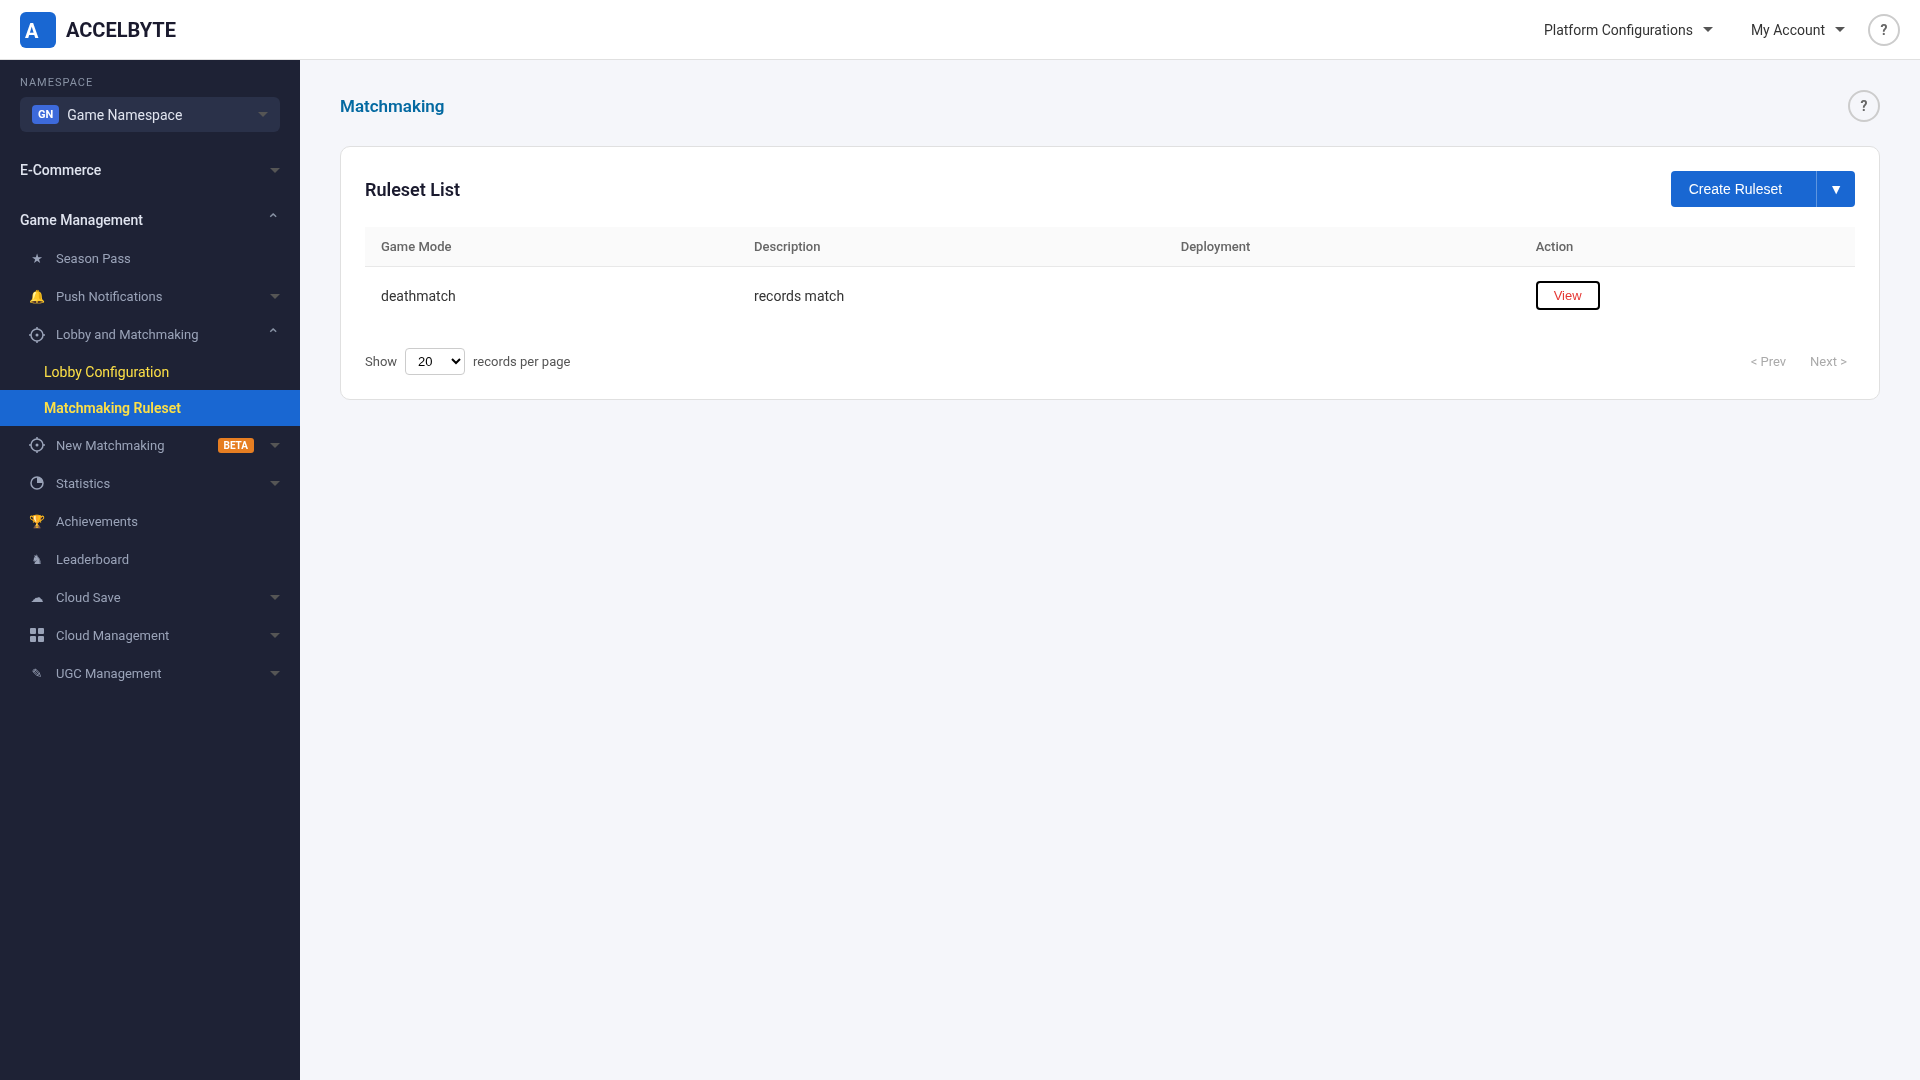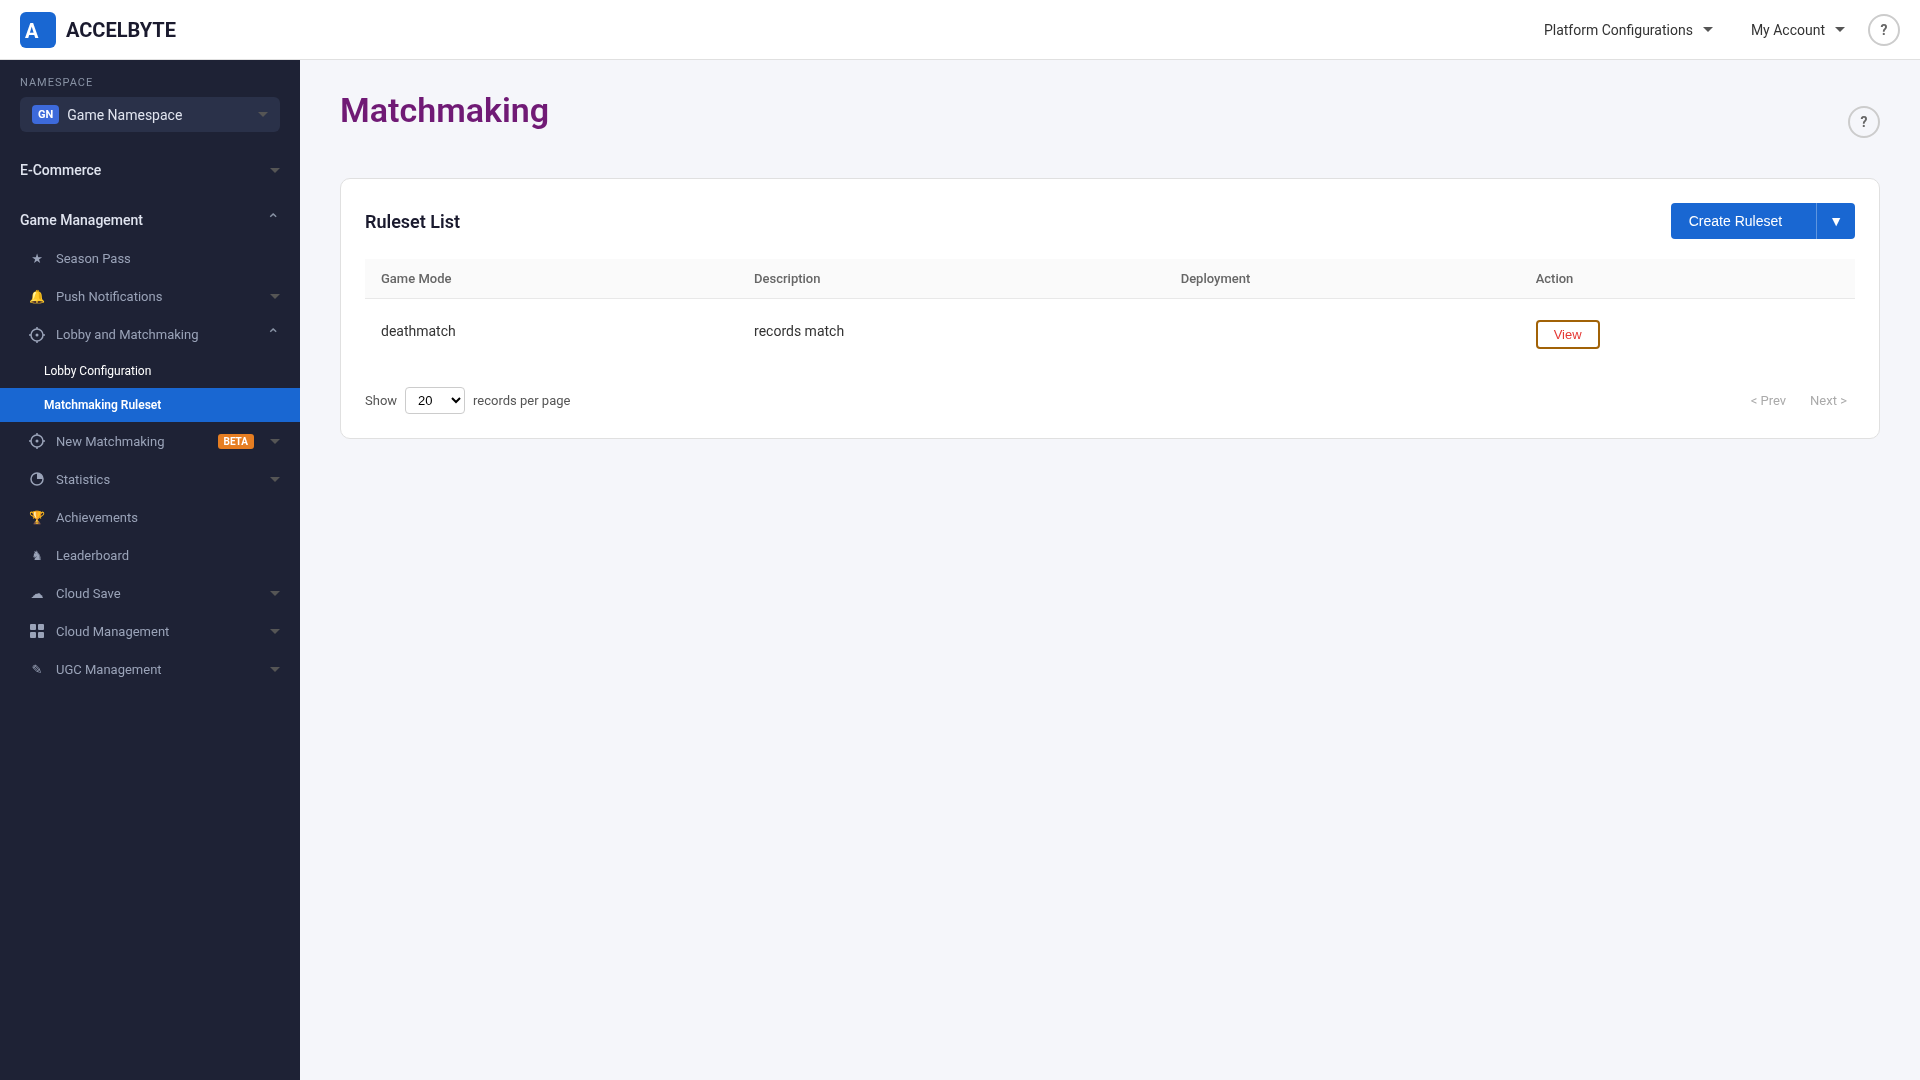--- a/index.html
+++ b/index.html
@@ -34,50 +34,49 @@
     .sidebar-section-title {
       display: flex; align-items: center; justify-content: space-between;
       padding: 10px 20px; font-size: 14px; color: #e0e4ef; cursor: pointer;
       font-weight: 500;
     }
     .sidebar-item {
       display: flex; align-items: center; gap: 10px;
       padding: 10px 20px 10px 28px; font-size: 13px; color: #9aa3b8; cursor: pointer;
     }
     .sidebar-item.active { background: #1967d2; color: #fff; font-weight: 600; }
-    .sidebar-item.sub-item { padding-left: 44px; font-size: 12px; color: #ffffff; }
+    .sidebar-item.sub-item { padding-left: 44px; font-size: 14px; color: #fde047; }
     .sidebar-icon { width: 18px; height: 18px; display: flex; align-items: center; justify-content: center; flex-shrink: 0; }
     .beta-badge { background: #e67e22; color: #fff; font-size: 10px; font-weight: 700; padding: 2px 6px; border-radius: 3px; margin-left: 4px; }
 
     
     .main { flex: 1; overflow-y: auto; padding: 30px 40px; background: #f5f6fa; }
-    .page-title { font-size: 34px; font-weight: 600; color: #701a75; margin-bottom: 24px; }
+    .page-title { font-size: 17px; font-weight: 600; color: #0369a1; }
 
     
     .card { background: #fff; border-radius: 10px; border: 1px solid #e0e0e0; padding: 24px; }
     .card-header { display: flex; align-items: center; justify-content: space-between; margin-bottom: 20px; }
     .card-title { font-size: 18px; font-weight: 600; color: #1a1a2e; }
     .create-ruleset-btn {
       display: flex; align-items: center; gap: 16px;
       background: #1967d2; color: #fff; border: none; border-radius: 4px;
       font-size: 14px; font-weight: 500; cursor: pointer; overflow: hidden;
     }
     .create-ruleset-btn-main { padding: 10px 18px; }
     .create-ruleset-btn-arrow { padding: 10px 12px; border-left: 1px solid rgba(255,255,255,0.3); }
 
     
     .table { width: 100%; border-collapse: collapse; }
     .table th { text-align: left; padding: 12px 16px; font-size: 13px; color: #666; font-weight: 500; border-bottom: 1px solid #e8e8e8; background: #fafafa; }
     .table td { padding: 14px 16px; font-size: 14px; color: #333; border-bottom: 1px solid #f0f0f0; }
     .table tr:last-child td { border-bottom: none; }
     .view-btn {
-      border: 2px solid #a16207; color: #e53935; background: #fff;
+      border: 2px solid #000000; color: #e53935; background: #fff;
       padding: 5px 16px; border-radius: 4px; font-size: 13px; cursor: pointer;
       font-weight: 500;
-      margin-top: 7px;
     }
 
     
     .pagination-row { display: flex; align-items: center; justify-content: space-between; margin-top: 24px; }
     .show-row { display: flex; align-items: center; gap: 8px; font-size: 13px; color: #555; }
     .per-page-select { border: 1px solid #ccc; border-radius: 4px; padding: 4px 8px; font-size: 13px; background: #fff; cursor: pointer; }
     .pagination-nav { display: flex; align-items: center; gap: 8px; }
     .page-nav-btn { font-size: 13px; color: #aaa; cursor: pointer; padding: 4px 8px; }
   </style>
 </head>

